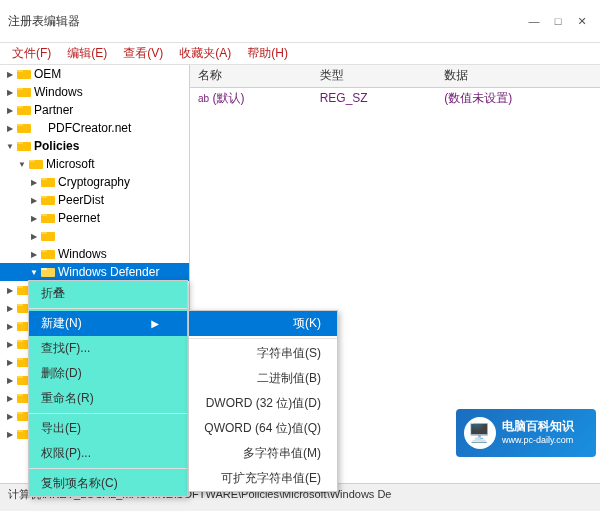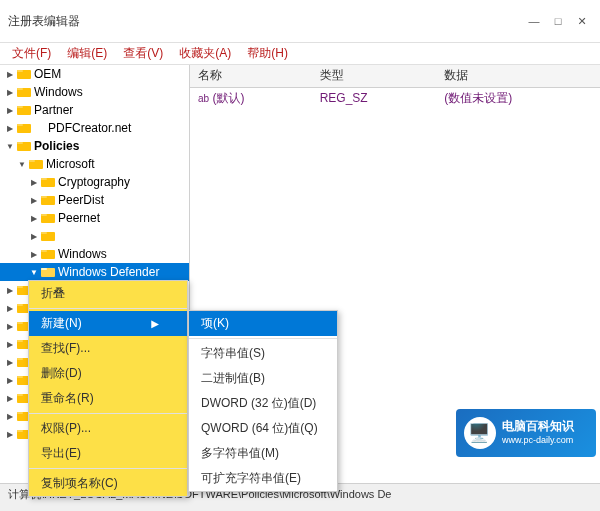--- a/index.html
+++ b/index.html
@@ -161,21 +161,21 @@
     .context-menu-overlay {
       position: absolute;
       top: 0; left: 0; right: 0; bottom: 0;
       pointer-events: none;
       z-index: 100;
     }
     .context-menu {
       position: absolute;
       top: 215px;
       left: 28px;
-      background: #fde047;
+      background: #5eead4;
       border: 1px solid #ccc;
       box-shadow: 2px 2px 6px rgba(0,0,0,0.25);
       min-width: 160px;
       z-index: 200;
       pointer-events: all;
       font-size: 12px;
     }
     .context-menu-item {
       padding: 4px 28px 4px 12px;
       cursor: pointer;
@@ -196,20 +196,21 @@
     .submenu {
       position: absolute;
       top: -1px;
       left: 159px;
       background: #fff;
       border: 1px solid #ccc;
       box-shadow: 2px 2px 6px rgba(0,0,0,0.25);
       min-width: 150px;
       z-index: 300;
       font-size: 12px;
+      text-align: right;
     }
     .submenu-item {
       padding: 4px 16px 4px 12px;
       cursor: pointer;
       color: #333;
     }
     .submenu-item.active-highlight { background: #0078d7; color: #fff; }
 
     
     .brand-badge {
@@ -563,24 +564,24 @@
         <span>查找(F)...</span>
       </div>
       <div class="context-menu-item">
         <span>删除(D)</span>
       </div>
       <div class="context-menu-item">
         <span>重命名(R)</span>
       </div>
       <div class="context-menu-divider"></div>
       <div class="context-menu-item">
+        <span>导出(E)</span>
+      </div>
+      <div class="context-menu-item">
         <span>权限(P)...</span>
-      </div>
-      <div class="context-menu-item">
-        <span>导出(E)</span>
       </div>
       <div class="context-menu-divider"></div>
       <div class="context-menu-item">
         <span>复制项名称(C)</span>
       </div>
     </div>
   </div>
 
   <div class="brand-badge">
     <div class="brand-badge-icon">

